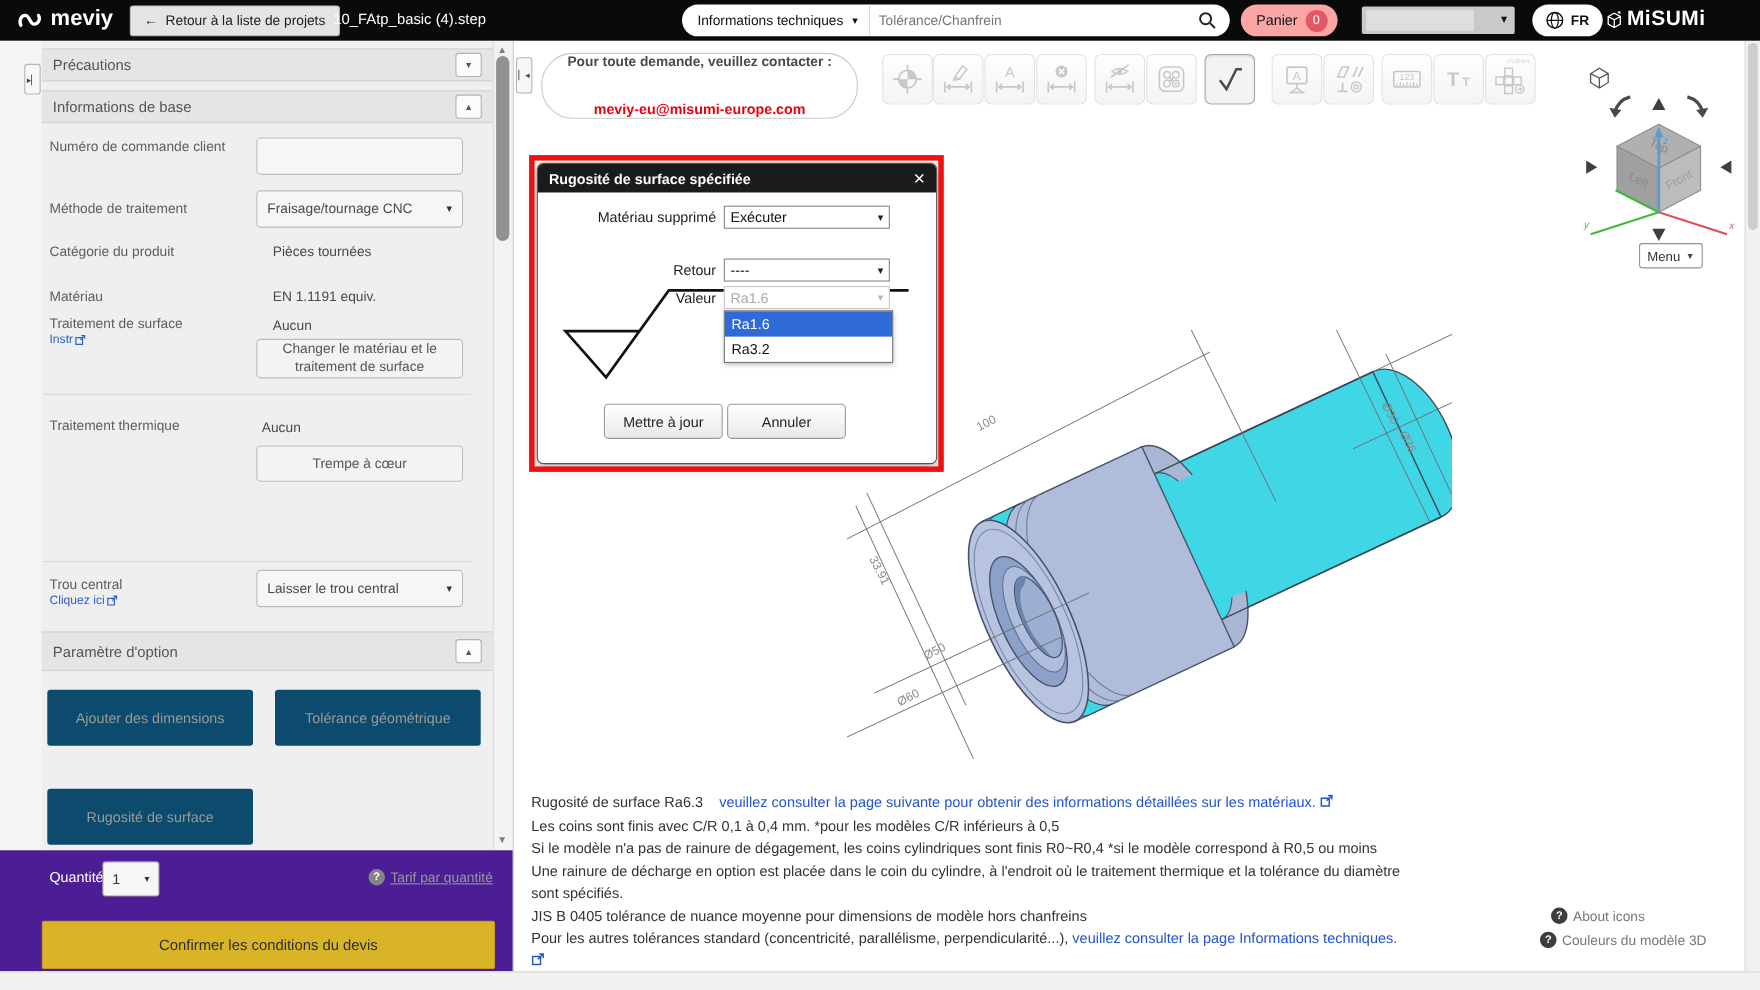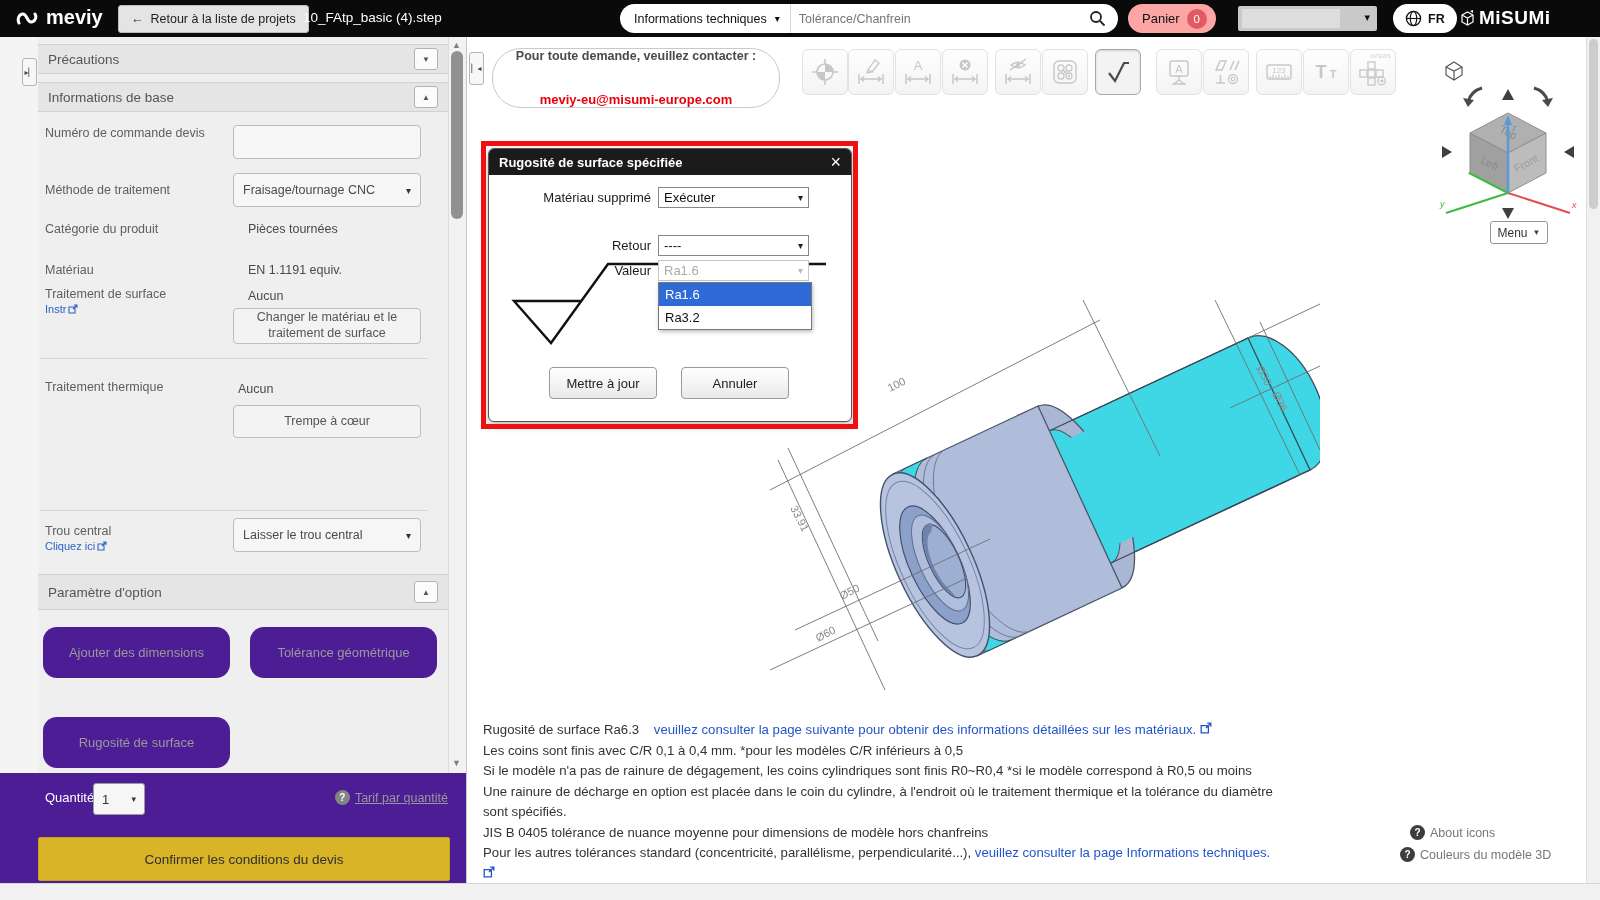--- a/index.html
+++ b/index.html
@@ -34,21 +34,21 @@
              font-size:8px;display:flex;align-items:center;justify-content:center;cursor:pointer;}
   .lbl{font-size:12.5px;color:#5e5e5e;}
   .val{font-size:12.5px;color:#4a4a4a;}
   .ctrl{left:233px;width:188px;height:34px;background:#f6f6f6;border:1px solid #bcbcbc;border-radius:4px;box-sizing:border-box;}
   .selectbox{display:flex;align-items:center;justify-content:space-between;padding:0 9px;font-size:12.5px;color:#4a4a4a;cursor:pointer;}
   .selectbox .chev{font-size:10px;color:#333;}
   .sbtn{left:233px;width:188px;background:#f3f3f3;border:1px solid #bdbdbd;border-radius:4px;color:#555;
         font-size:12.5px;display:flex;align-items:center;justify-content:center;text-align:center;cursor:pointer;box-sizing:border-box;line-height:1.25;}
   .divider{left:40px;width:388px;height:1px;background:#d7d7d7;}
   .bluelink{color:#2a62c9;font-size:11px;text-decoration:none;display:inline-flex;align-items:center;gap:2px;cursor:pointer;}
-  .graybtn{background:#4c1d95;border:none;border-radius:14px;color:#9a9a9a;font-size:13px;
+  .graybtn{background:#0c4a6e;border:none;border-radius:3px;color:#9a9a9a;font-size:13px;
            display:flex;align-items:center;justify-content:center;cursor:default;}
   .sb-scroll{left:448px;top:0;width:18px;height:736px;background:#f2f2f2;border-left:1px solid #dcdcdc;box-sizing:border-box;}
   .sb-thumb{left:451px;top:14px;width:12px;height:168px;background:#919191;border-radius:7px;}
   .scrollarrow{color:#7e7e7e;font-size:9px;left:452px;}
   .sb-footer{left:0;top:736px;width:466px;height:110px;background:#4c1d95;}
   .qtysel{left:93px;top:10px;width:52px;height:32px;background:#f6f6f6;border:1px solid #9a9a9a;border-radius:3px;
           display:flex;align-items:center;justify-content:space-between;padding:0 8px;box-sizing:border-box;font-size:13px;color:#333;cursor:pointer;}
   .tarif{right:18px;top:17px;color:#989898;font-size:12.5px;display:flex;gap:5px;align-items:center;}
   .tarif a{color:#989898;text-decoration:underline;cursor:pointer;}
   .qmark{width:15px;height:15px;border-radius:50%;background:#848484;color:#fff;font-size:10px;font-weight:bold;
@@ -151,21 +151,21 @@
 
   <div class="abs sb-header" style="top:7px;">
     <span class="t">Précautions</span>
     <span class="togglebtn">▼</span>
   </div>
   <div class="abs sb-header" style="top:45px;">
     <span class="t">Informations de base</span>
     <span class="togglebtn">▲</span>
   </div>
 
-  <div class="abs lbl" style="left:45px;top:89px;width:170px;">Numéro de commande devis</div>
+  <div class="abs lbl" style="left:45px;top:89px;width:170px;">Numéro de commande client</div>
   <input class="abs ctrl" style="top: 88px; padding: 0px 8px; font-size: 12.5px; color: rgb(68, 68, 68);">
 
   <div class="abs lbl" style="left:45px;top:146px;">Méthode de traitement</div>
   <div class="abs ctrl selectbox" style="top:136px;">
     <span>Fraisage/tournage CNC</span>
     <span class="chev">▾</span>
   </div>
 
   <div class="abs lbl" style="left:45px;top:185px;">Catégorie du produit</div>
   <div class="abs val" style="left:248px;top:185px;">Pièces tournées</div>
@@ -486,21 +486,21 @@
   <svg class="abs" style="left:10px;top:100px;z-index:-1;" width="335" height="115" viewBox="0 0 335 115">
     <path d="M327 15 L109 15 L52 94 L15 52 L82 52" stroke="#111" stroke-width="2.4" fill="none"></path>
   </svg>
   <div class="mlist">
     <div class="mitem sel">Ra1.6</div>
     <div class="mitem">Ra3.2</div>
   </div>
   <div class="mbtn" style="left:60px;">
     <span>Mettre à jour</span>
   </div>
-  <div class="mbtn" style="left:192px;">
+  <div class="mbtn" style="left:172px;">
     <span>Annuler</span>
   </div>
 </div>
 <div class="abs redbox"></div>
 
 <div class="abs pagescroll">
     <div class="pthumb"></div>
   </div>
 <div class="abs bottomstrip"></div>
 

